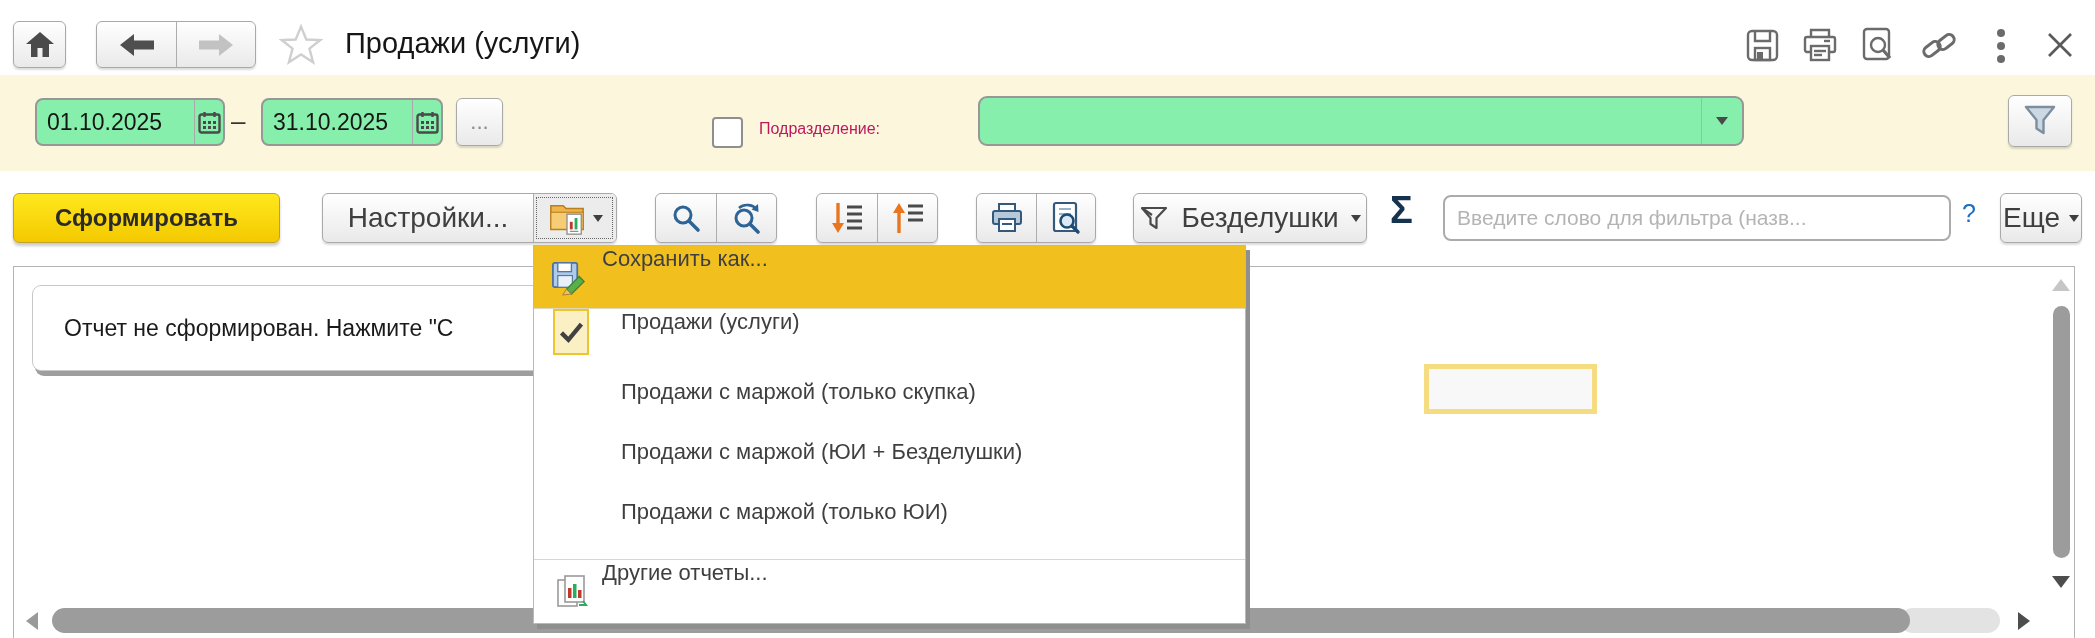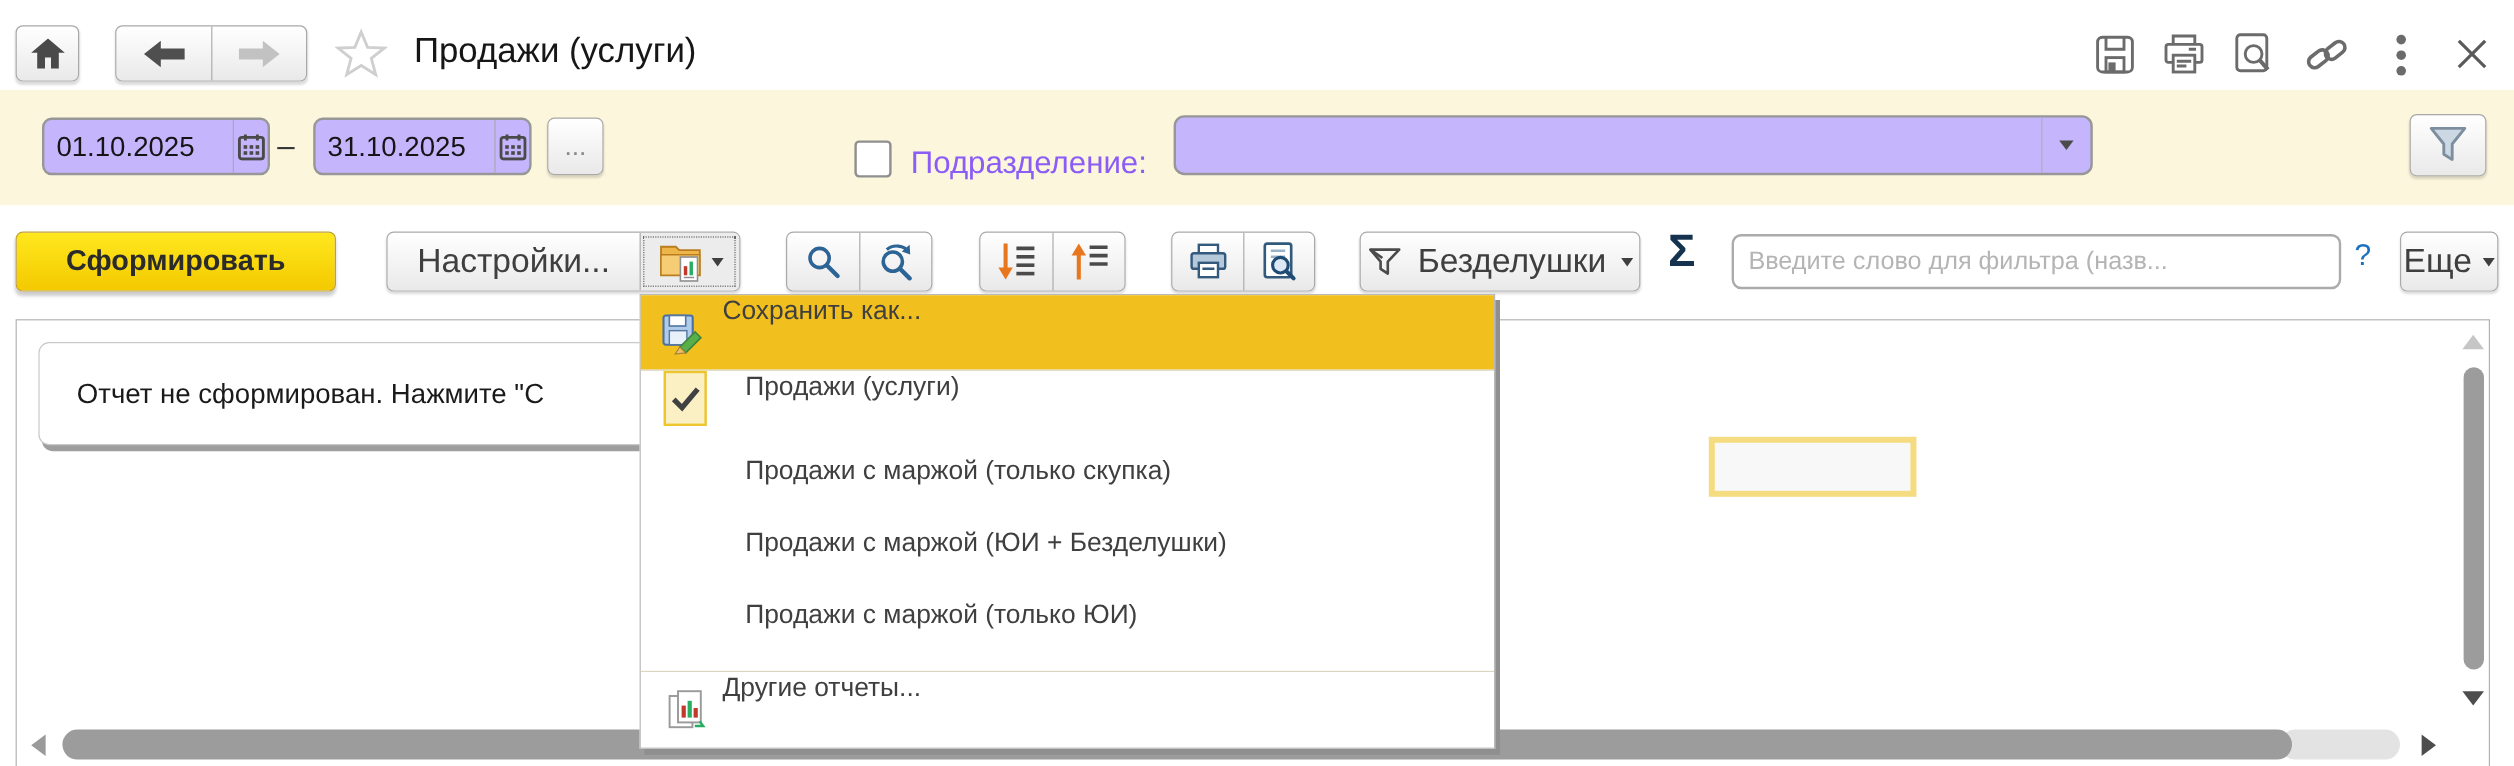--- a/index.html
+++ b/index.html
@@ -9,26 +9,26 @@
   
   .btn{background:linear-gradient(#ffffff,#e9e9e9);border:1px solid #a9a9a9;border-radius:6px;
        box-shadow:0 2px 2px rgba(0,0,0,.14);box-sizing:border-box;display:flex;align-items:center;justify-content:center;cursor:pointer;}
   .seg{display:flex;align-items:center;justify-content:center;height:100%;box-sizing:border-box;}
   .seg + .seg{border-left:1px solid #adadad;}
   
   .title{font-size:29px;color:#161616;}
   .toolicon{display:flex;align-items:center;justify-content:center;cursor:pointer;}
   
   .filterbar{left:0;top:62px;width:2095px;height:96px;background:#fbf6dc;}
-  .field{background:#c4b5fd;border:2px solid #979797;border-radius:8px;box-sizing:border-box;display:flex;overflow:hidden;}
+  .field{background:#86efac;border:2px solid #979797;border-radius:8px;box-sizing:border-box;display:flex;overflow:hidden;}
   .field input{border:0;outline:0;padding:0 10px;font-size:23px;font-family:inherit;color:#151515;width:100%;background:transparent;}
   .calseg{width:38px;border-left:1px solid #a9a9a9;display:flex;align-items:center;justify-content:center;cursor:pointer;}
   .dash{font-size:26px;color:#333;}
   .checkbox{background:#fff;border:2px solid #8f8f8f;border-radius:4px;box-sizing:border-box;cursor:pointer;}
-  .lbl{font-size:26px;color:#8b5cf6;}
+  .lbl{font-size:16px;color:#be185d;}
   .combo-arrow-seg{width:44px;border-left:1px solid #b0b0b0;display:flex;align-items:center;justify-content:center;cursor:pointer;}
   
   .tri-down{width:0;height:0;border-left:6px solid transparent;border-right:6px solid transparent;border-top:8px solid #4a4a4a;}
   .tri-up-sc{width:0;height:0;border-left:9px solid transparent;border-right:9px solid transparent;border-bottom:12px solid #c6c6c6;}
   .tri-down-sc{width:0;height:0;border-left:9px solid transparent;border-right:9px solid transparent;border-top:12px solid #4d4d4d;}
   .tri-left-sc{width:0;height:0;border-top:9px solid transparent;border-bottom:9px solid transparent;border-right:12px solid #9a9a9a;}
   .tri-right-sc{width:0;height:0;border-top:9px solid transparent;border-bottom:9px solid transparent;border-left:12px solid #4d4d4d;}
   
   .gen-btn{background:linear-gradient(#ffe81e,#f4c900);border:1px solid #c2a02e;border-radius:6px;
            box-shadow:0 3px 3px rgba(0,0,0,.2);font-size:24px;font-weight:bold;color:#2b2b2b;

